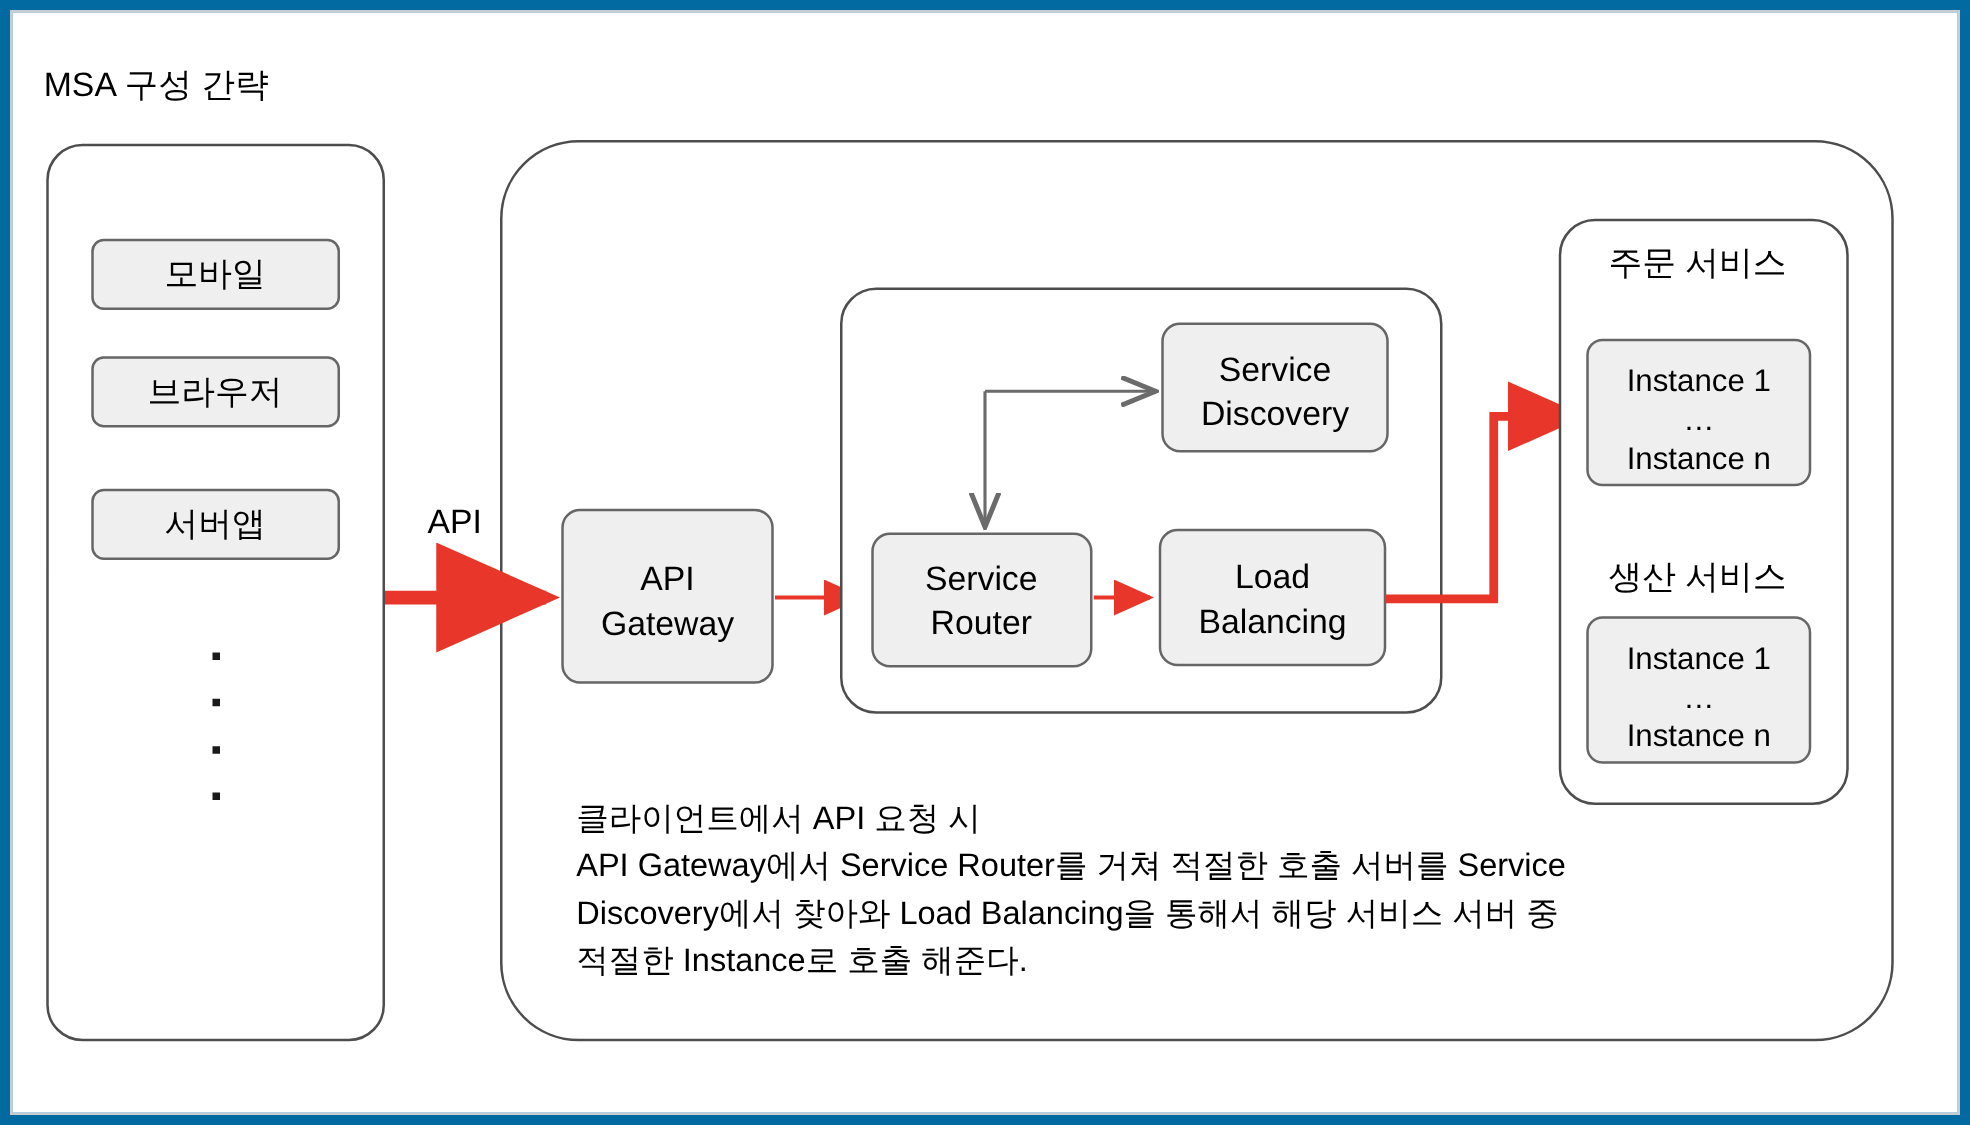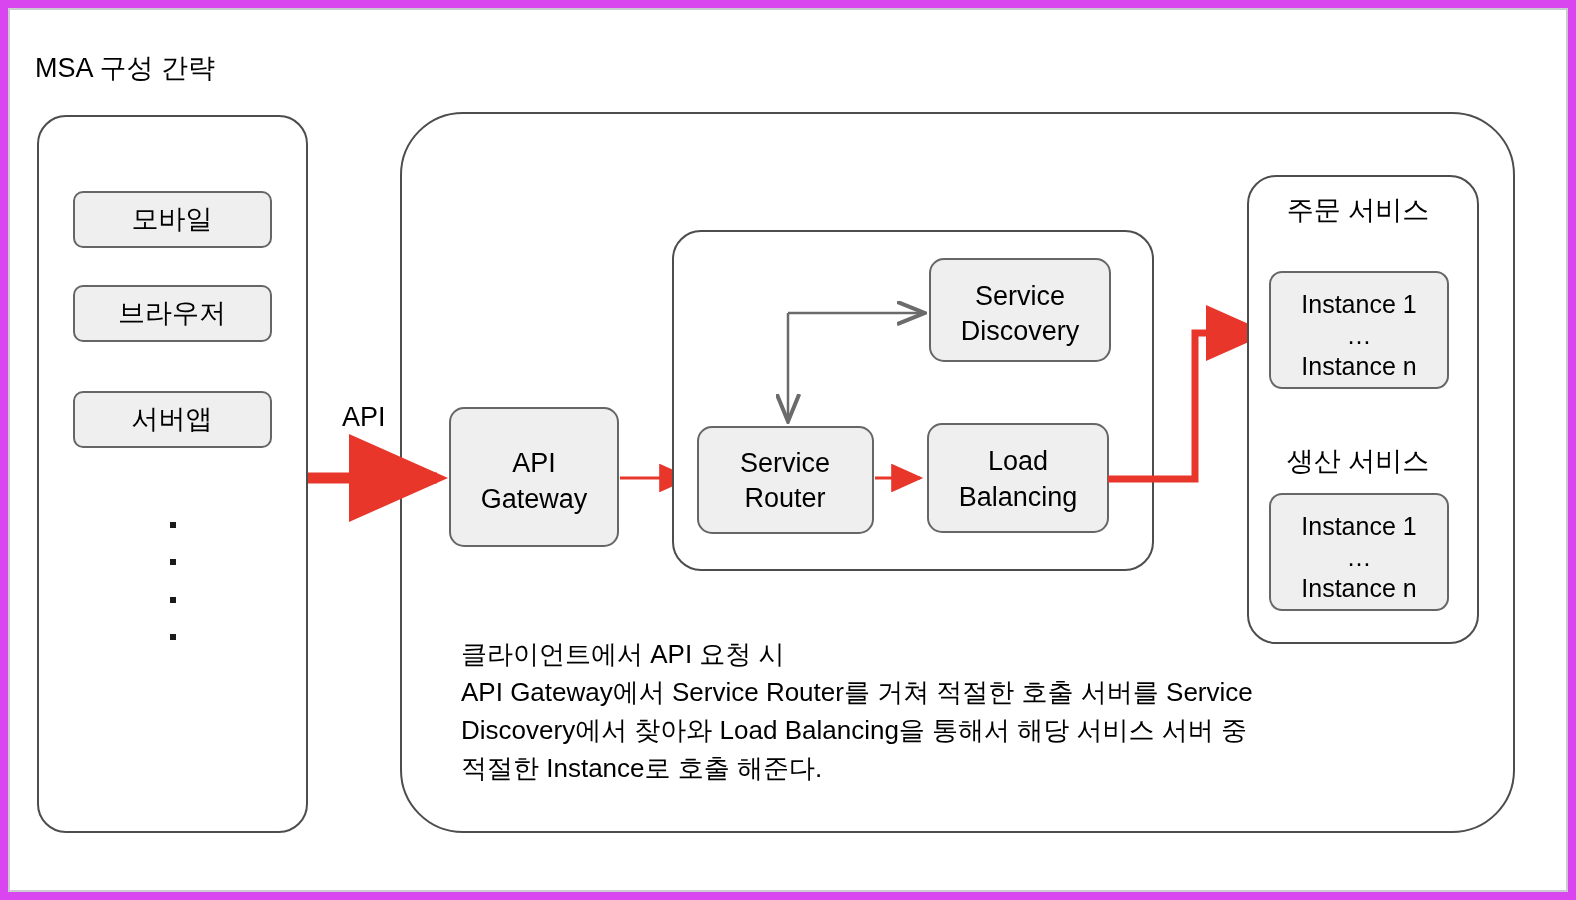--- a/index.html
+++ b/index.html
@@ -10,21 +10,21 @@
   body {
     width: 1576px;
     height: 900px;
     font-family: "Liberation Sans", "DejaVu Sans", sans-serif;
     overflow: hidden;
   }
   #canvas {
     position: relative;
     width: 1576px;
     height: 900px;
-    background: #d946ef;
+    background: #0369a1;
   }
   svg.diagram {
     position: absolute;
     left: 0;
     top: 0;
     width: 1576px;
     height: 900px;
   }
   text {
     font-family: "Liberation Sans", "DejaVu Sans", sans-serif;

